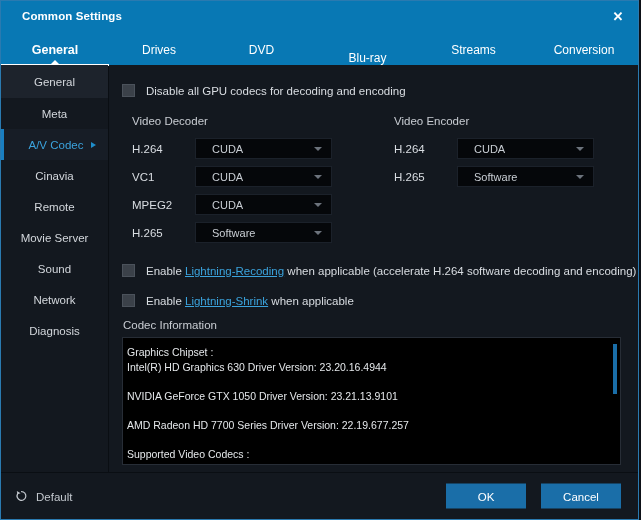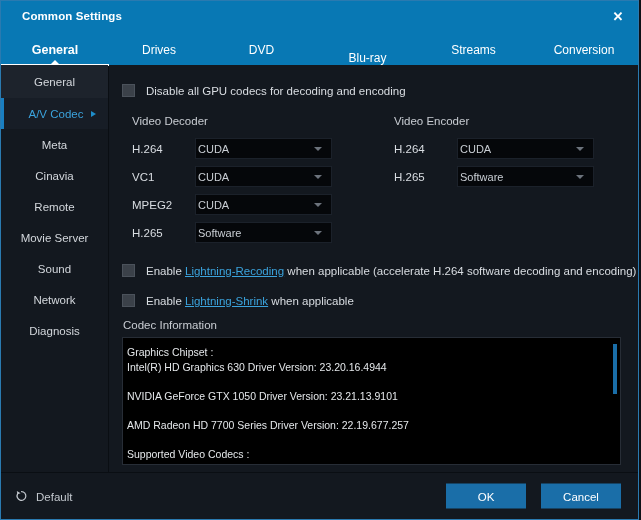--- a/index.html
+++ b/index.html
@@ -122,21 +122,21 @@
   .dd-name {
     width: 63px; flex: 0 0 63px;
     font-size: 11.5px; color: #d9dde2;
   }
   .dd {
     width: 137px; height: 21px; background: #05070a;
     border: 1px solid #1b212a; position: relative;
     display: flex; align-items: center; cursor: pointer;
   }
   .dd-val {
-    margin-left: 2px; font-size: 11px; color: #c9ced4;
+    margin-left: 16px; font-size: 11px; color: #c9ced4;
   }
   .dd-caret {
     position: absolute; right: 9px; top: 50%;
     transform: translateY(-50%);
     width: 0; height: 0;
     border-left: 4.5px solid transparent;
     border-right: 4.5px solid transparent;
     border-top: 4.5px solid #6c737c;
   }
 
@@ -224,26 +224,26 @@
       <span>Conversion</span>
     </div>
   </div>
 
   <div id="body">
 
     <div id="sidebar">
       <div class="side-item first">
         <span>General</span>
       </div>
+      <div class="side-item">
+        <span>Meta</span>
+      </div>
       <div class="side-item selected">
         <span>A/V Codec</span>
         <span class="side-caret"></span>
-      </div>
-      <div class="side-item">
-        <span>Meta</span>
       </div>
       <div class="side-item">
         <span>Cinavia</span>
       </div>
       <div class="side-item">
         <span>Remote</span>
       </div>
       <div class="side-item">
         <span>Movie Server</span>
       </div>

